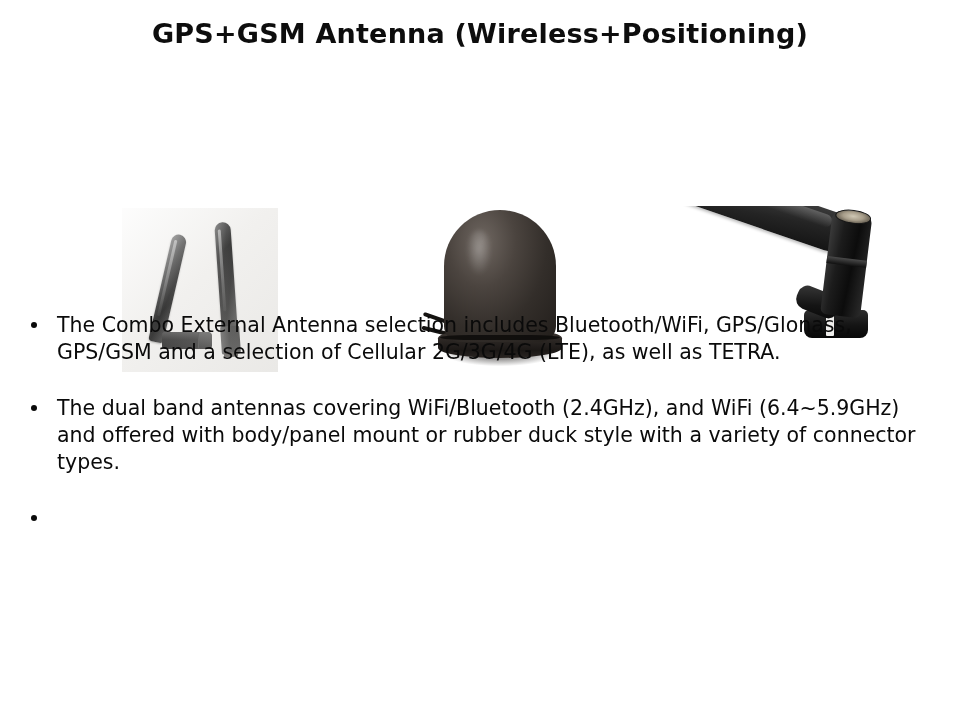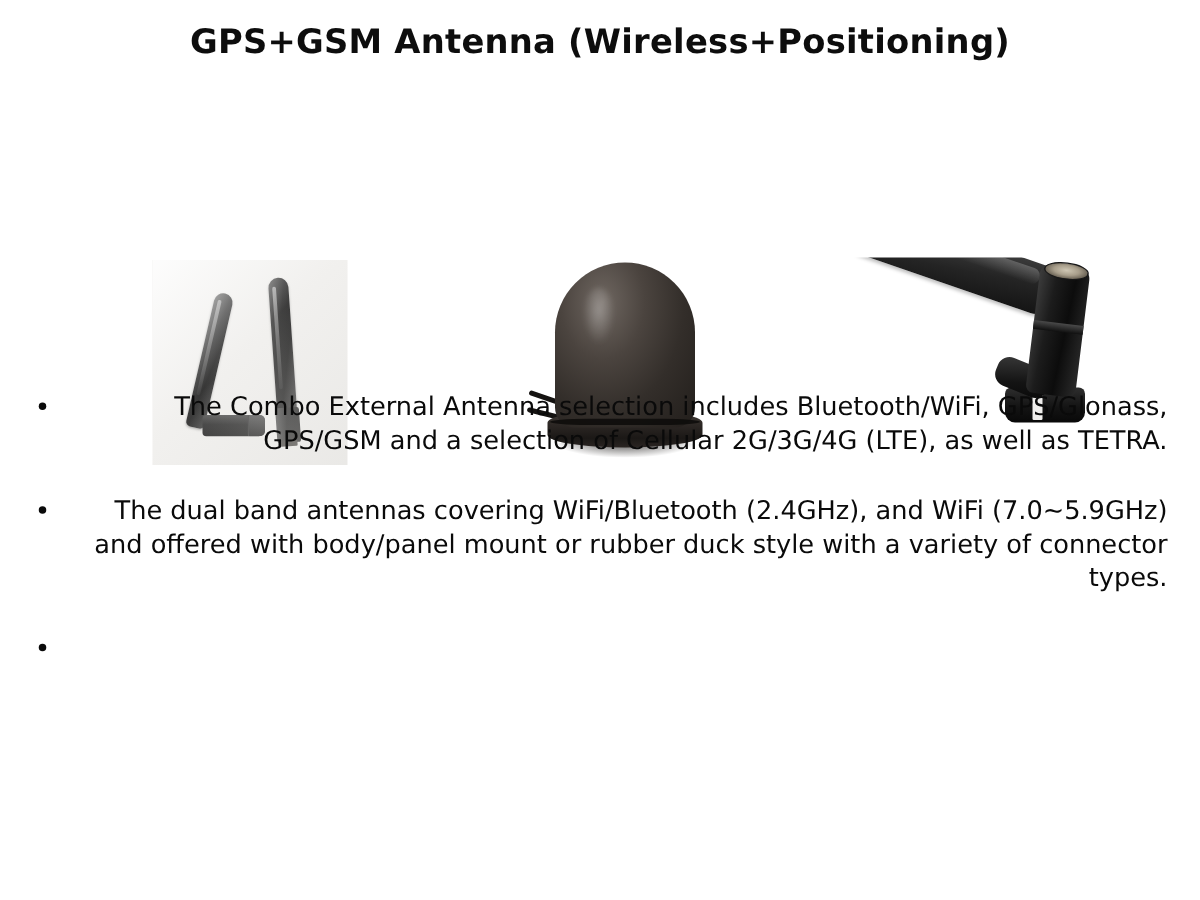--- a/index.html
+++ b/index.html
@@ -320,21 +320,20 @@
     width: 908px;
   }
   .bullet-item {
     position: relative;
     padding-left: 31px;
     margin-bottom: 29px;
     font-family: "DejaVu Sans", sans-serif;
     font-size: 20.5px;
     line-height: 27px;
     color: #0a0a0a;
-    text-align: right;
   }
   .bullet-item:last-child { margin-bottom: 0; }
   .bullet-marker {
     position: absolute;
     left: 5px;
     top: 10px;
     width: 6px;
     height: 6px;
     background: #0a0a0a;
     border-radius: 50%;
@@ -377,18 +376,18 @@
 
 </div>
 
 <div class="body-list">
   <div class="bullet-item">
     <span class="bullet-marker"></span>
     <span>The Combo External Antenna selection includes Bluetooth/WiFi, GPS/Glonass, GPS/GSM and a selection of Cellular 2G/3G/4G (LTE), as well as TETRA.</span>
   </div>
   <div class="bullet-item">
     <span class="bullet-marker"></span>
-    <span>The dual band antennas covering WiFi/Bluetooth (2.4GHz), and WiFi (7.0~5.9GHz) and offered with body/panel mount or rubber duck style with a variety of connector types.</span>
+    <span>The dual band antennas covering WiFi/Bluetooth (2.4GHz), and WiFi (6.4~5.9GHz) and offered with body/panel mount or rubber duck style with a variety of connector types.</span>
   </div>
   <div class="bullet-item">
     <span class="bullet-marker"></span>
   </div>
 </div>
 
 </body></html>

